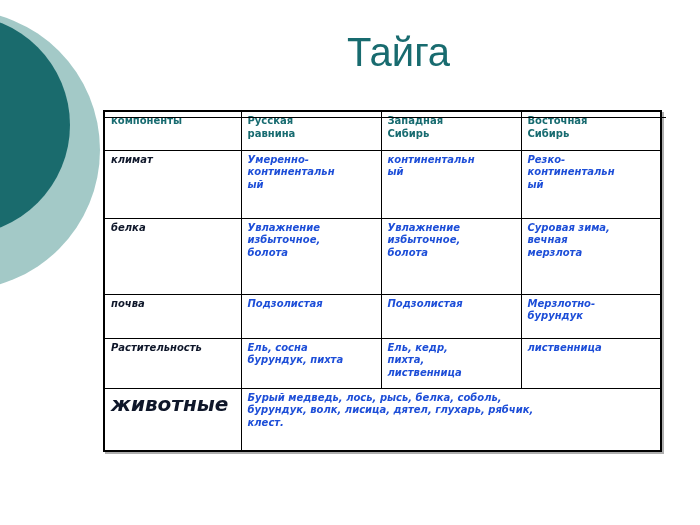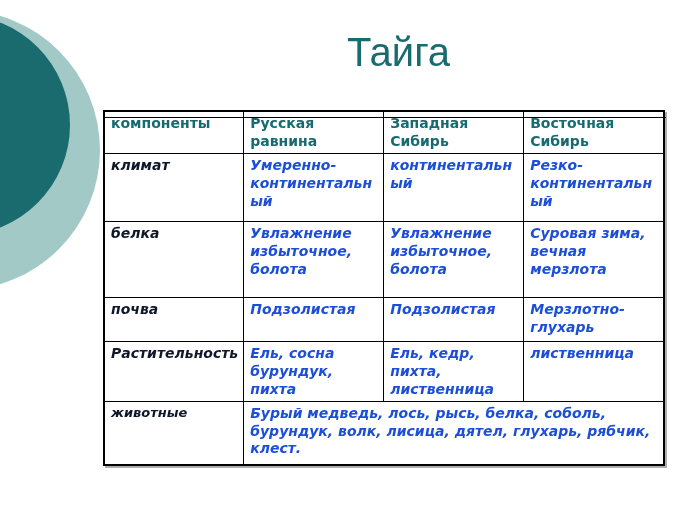--- a/index.html
+++ b/index.html
@@ -54,31 +54,31 @@
     table-layout: fixed;
     z-index: 4;
     box-shadow: 2px 2px 0 rgba(130,130,130,0.65);
     background: #ffffff;
   }
   table.taiga th, table.taiga td {
     border: 1px solid #000;
     vertical-align: top;
     text-align: left;
     padding: 3px 5px 3px 6px;
-    font-size: 14px;
+    font-size: 10px;
     font-weight: 700;
     line-height: 1.26;
     white-space: pre-line;
     overflow: hidden;
   }
   table.taiga { border: 2px solid #000; }
   table.taiga th { color: #176b70; }
   td.row-label { color: #0f172a; font-style: italic; }
   td.body-cell { color: #1d4ed8; font-style: italic; }
-  tr.row-animals td.row-label { font-size: 13px; }
+  tr.row-animals td.row-label { font-size: 20px; }
 </style>
 </head>
 <body>
 
 <div class="circle circle-light"></div>
 <div class="circle circle-dark"></div>
 
 <h1 class="slide-title">Тайга</h1>
 
 <div class="deco-line"></div>
@@ -121,21 +121,21 @@
 болота</td>
     <td class="body-cell">Суровая зима,
 вечная
 мерзлота</td>
   </tr>
   <tr style="height:44px">
     <td class="row-label">почва</td>
     <td class="body-cell"> Подзолистая</td>
     <td class="body-cell">Подзолистая</td>
     <td class="body-cell">Мерзлотно-
-глухарь</td>
+бурундук</td>
   </tr>
   <tr style="height:50px">
     <td class="row-label">Растительность</td>
     <td class="body-cell">Ель, сосна
 бурундук, пихта</td>
     <td class="body-cell">Ель, кедр,
 пихта,
 лиственница</td>
     <td class="body-cell">лиственница</td>
   </tr>

